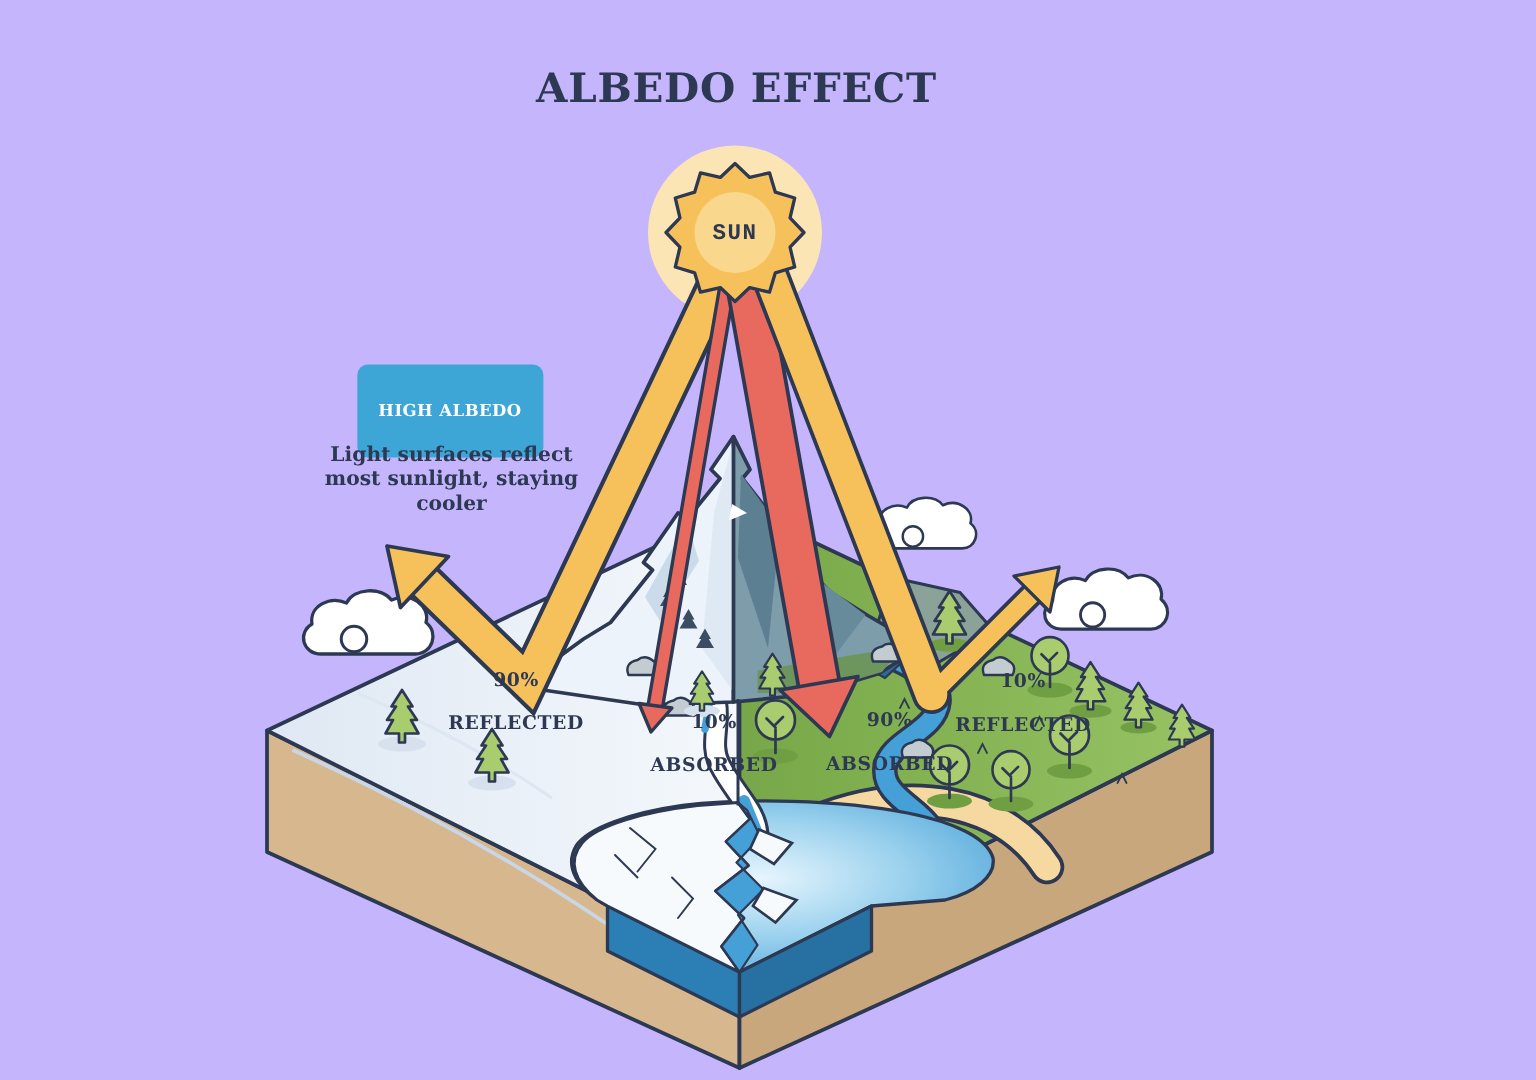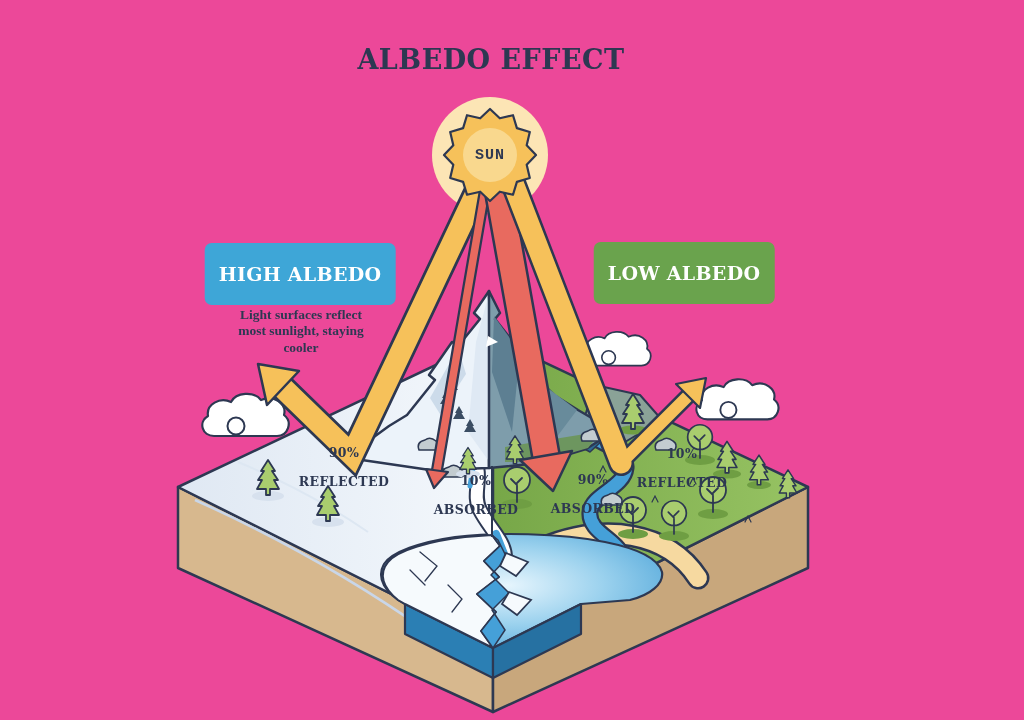--- a/index.html
+++ b/index.html
@@ -1,28 +1,28 @@
 <!DOCTYPE html>
 <html><head>
 <meta charset="utf-8">
 <style>
   html,body{margin:0;padding:0;background:#ffffff;}
-  .stage{position:relative;width:1024px;height:720px;background:#ec4899;overflow:hidden;
+  .stage{position:relative;width:1024px;height:720px;background:#c4b5fd;overflow:hidden;
          font-family:"DejaVu Serif","Liberation Serif",serif;}
   .stage svg{position:absolute;left:0;top:0;}
   .lbl{position:absolute;transform:translate(-50%,-50%);color:#2d3852;font-weight:700;
        text-align:center;white-space:pre-line;line-height:1.2;}
   .title{left:491px;top:60px;font-size:27px;letter-spacing:.5px;}
   .sun-label{left:490px;top:156px;font-size:15px;letter-spacing:1px;font-family:Liberation Mono, monospace;}
   .badge{height:30px;line-height:30px;padding:16px 14px;border-radius:7px;color:#ffffff;
-         font-size:19px;letter-spacing:.3px;white-space:nowrap;}
+         font-size:11px;letter-spacing:.3px;white-space:nowrap;}
   .badge-high{left:300px;top:274px;background:#3ea6d7;}
   .badge-low{left:684px;top:273px;background:#6aa34d;}
   .desc{font-size:13.5px;line-height:1.22;}
-  .desc-high{left:301px;top:332px;font-family:Liberation Serif, serif;}
+  .desc-high{left:301px;top:320px;}
   .desc-low{left:684px;top:323px;}
   .pct{font-size:12.5px;letter-spacing:.4px;line-height:1.15;}
   .pct span{display:block;margin-left:44px;}
   .pct-lr{left:322px;top:468px;}
   .pct-la{left:454px;top:496px;}
   .pct-ra{left:571px;top:495px;}
   .pct-rr{left:660px;top:469px;}
 </style>
 </head>
 <body>
@@ -183,21 +183,20 @@
 </svg>
 
 <div class="lbl title">ALBEDO EFFECT</div>
 <div class="lbl sun-label">SUN</div>
 
 <div class="lbl badge badge-high">HIGH ALBEDO</div>
 <div class="lbl desc desc-high">Light surfaces reflect
 most sunlight, staying
 cooler</div>
 
-<div class="lbl badge badge-low">LOW ALBEDO</div>
 
 <div class="lbl pct pct-lr">
   <span>90%</span>
   <span>REFLECTED</span>
 </div>
 <div class="lbl pct pct-la">
   <span>10%</span>
   <span>ABSORBED</span>
 </div>
 <div class="lbl pct pct-ra">

